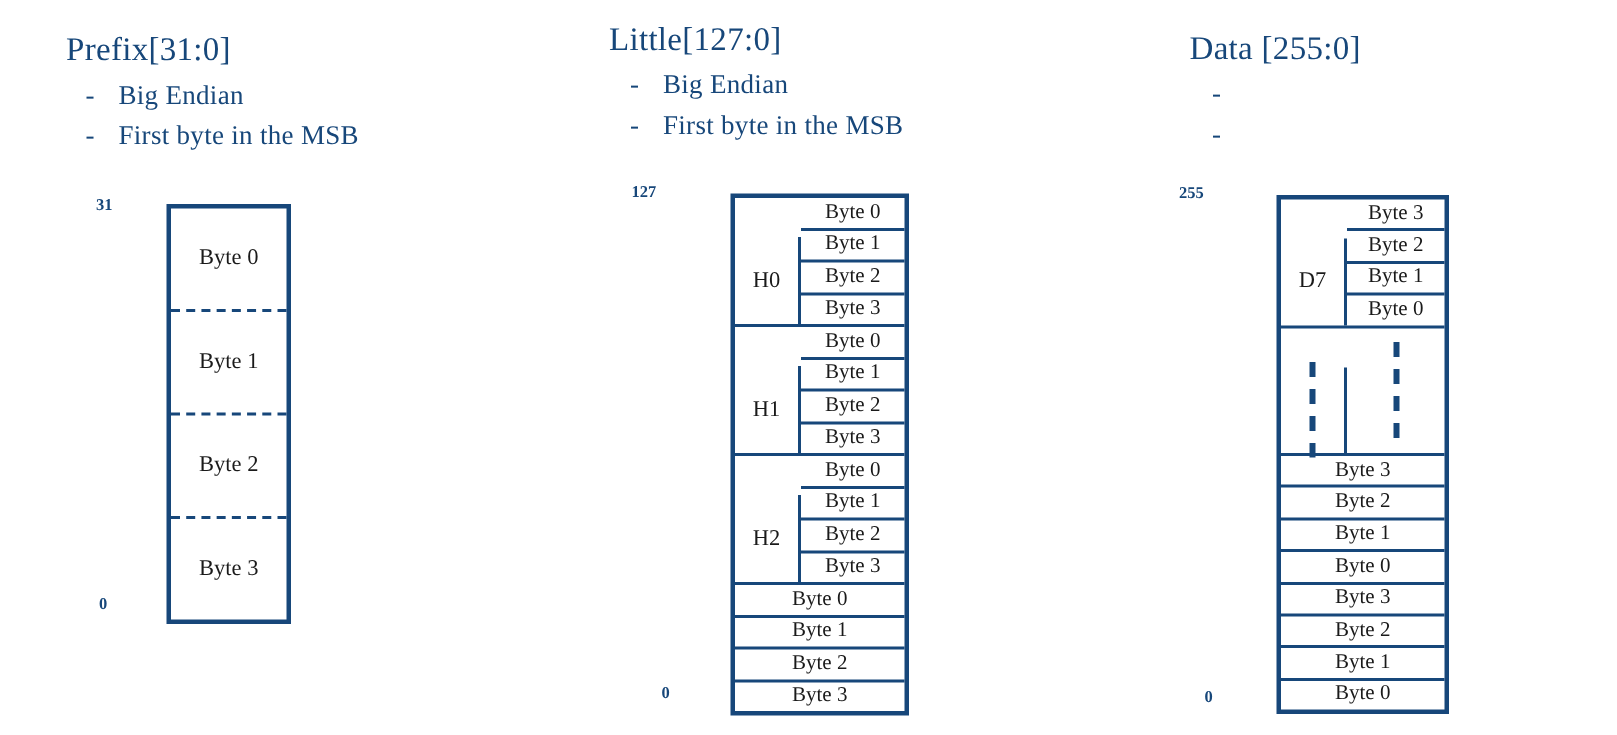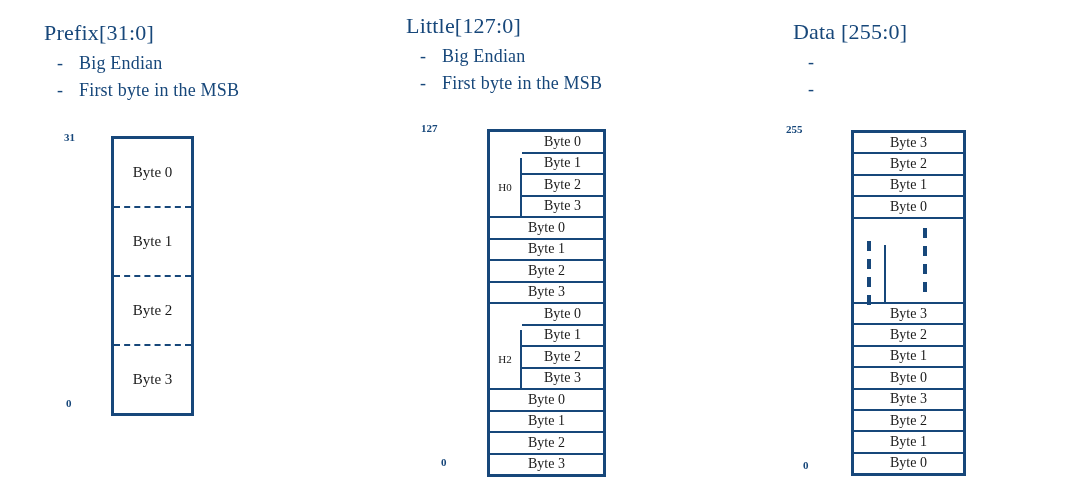--- a/index.html
+++ b/index.html
@@ -40,22 +40,22 @@
   
   .tbl{
     position:absolute;border:3px solid var(--navy);box-sizing:border-box;
     display:flex;flex-direction:column;background:#fff;
   }
   .tbl-header{left:487px;top:129px;width:119px;height:348px;}
   .tbl-data{left:851px;top:130px;width:115px;height:346px;}
   .grp{flex:1;display:flex;min-height:0;}
   .grp + .grp{border-top:2px solid var(--navy);}
   .grp-label{
-    width:32px;flex:none;display:flex;align-items:center;justify-content:center;
-    font-size:11px;color:var(--cell-text);border-right:2px solid var(--navy);
+    width:44px;flex:none;display:flex;align-items:center;justify-content:center;
+    font-size:15px;color:var(--cell-text);border-right:2px solid var(--navy);
     box-sizing:border-box;
     margin-top:26px;
   }
   .grp-bytes{flex:1;display:flex;flex-direction:column;min-width:0;}
   .byte-cell{
     flex:1;display:flex;align-items:center;justify-content:center;
     font-size:14px;color:var(--cell-text);
   }
   .byte-cell + .byte-cell{border-top:2px solid var(--navy);}
   
@@ -122,20 +122,21 @@
     <div class="grp">
       <div class="grp-label">H0</div>
       <div class="grp-bytes">
         <div class="byte-cell">Byte 0</div>
         <div class="byte-cell">Byte 1</div>
         <div class="byte-cell">Byte 2</div>
         <div class="byte-cell">Byte 3</div>
       </div>
     </div>
     <div class="grp">
+      <div class="grp-label">H1</div>
       <div class="grp-bytes">
         <div class="byte-cell">Byte 0</div>
         <div class="byte-cell">Byte 1</div>
         <div class="byte-cell">Byte 2</div>
         <div class="byte-cell">Byte 3</div>
       </div>
     </div>
     <div class="grp">
       <div class="grp-label">H2</div>
       <div class="grp-bytes">
@@ -162,20 +163,21 @@
     </li>
     <li class="bullet">
       <span class="dash">-</span>
     </li>
   </ul>
   <div class="num-label dt-msb">255</div>
   <div class="num-label dt-lsb">0</div>
 
   <div class="tbl tbl-data">
     <div class="grp">
+      <div class="grp-label">D7</div>
       <div class="grp-bytes">
         <div class="byte-cell">Byte 3</div>
         <div class="byte-cell">Byte 2</div>
         <div class="byte-cell">Byte 1</div>
         <div class="byte-cell">Byte 0</div>
       </div>
     </div>
     <div class="grp">
       <div class="grp-label gap-side">
         <div class="vdash"></div>

